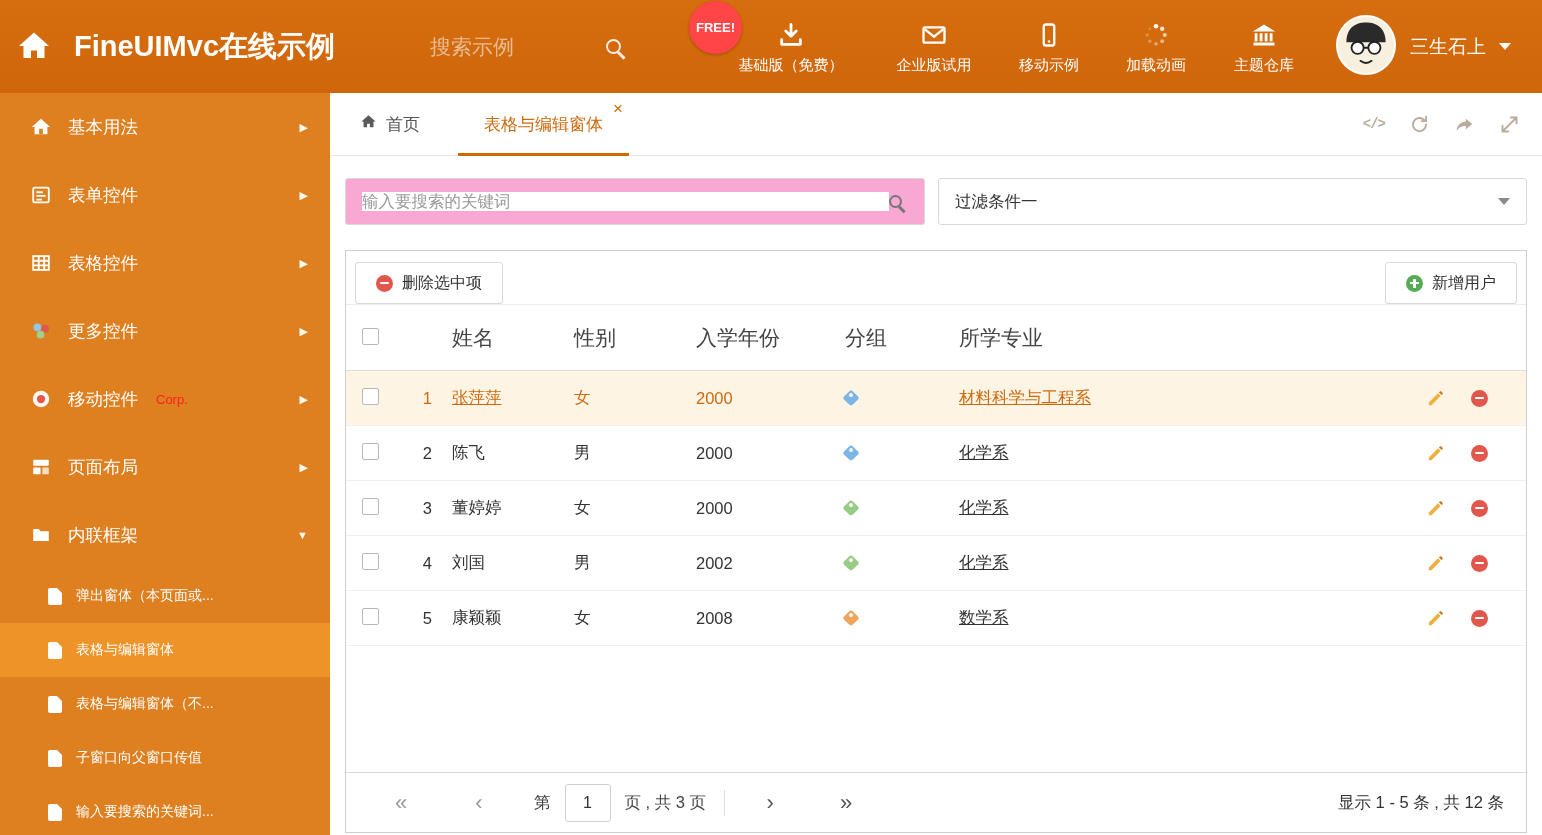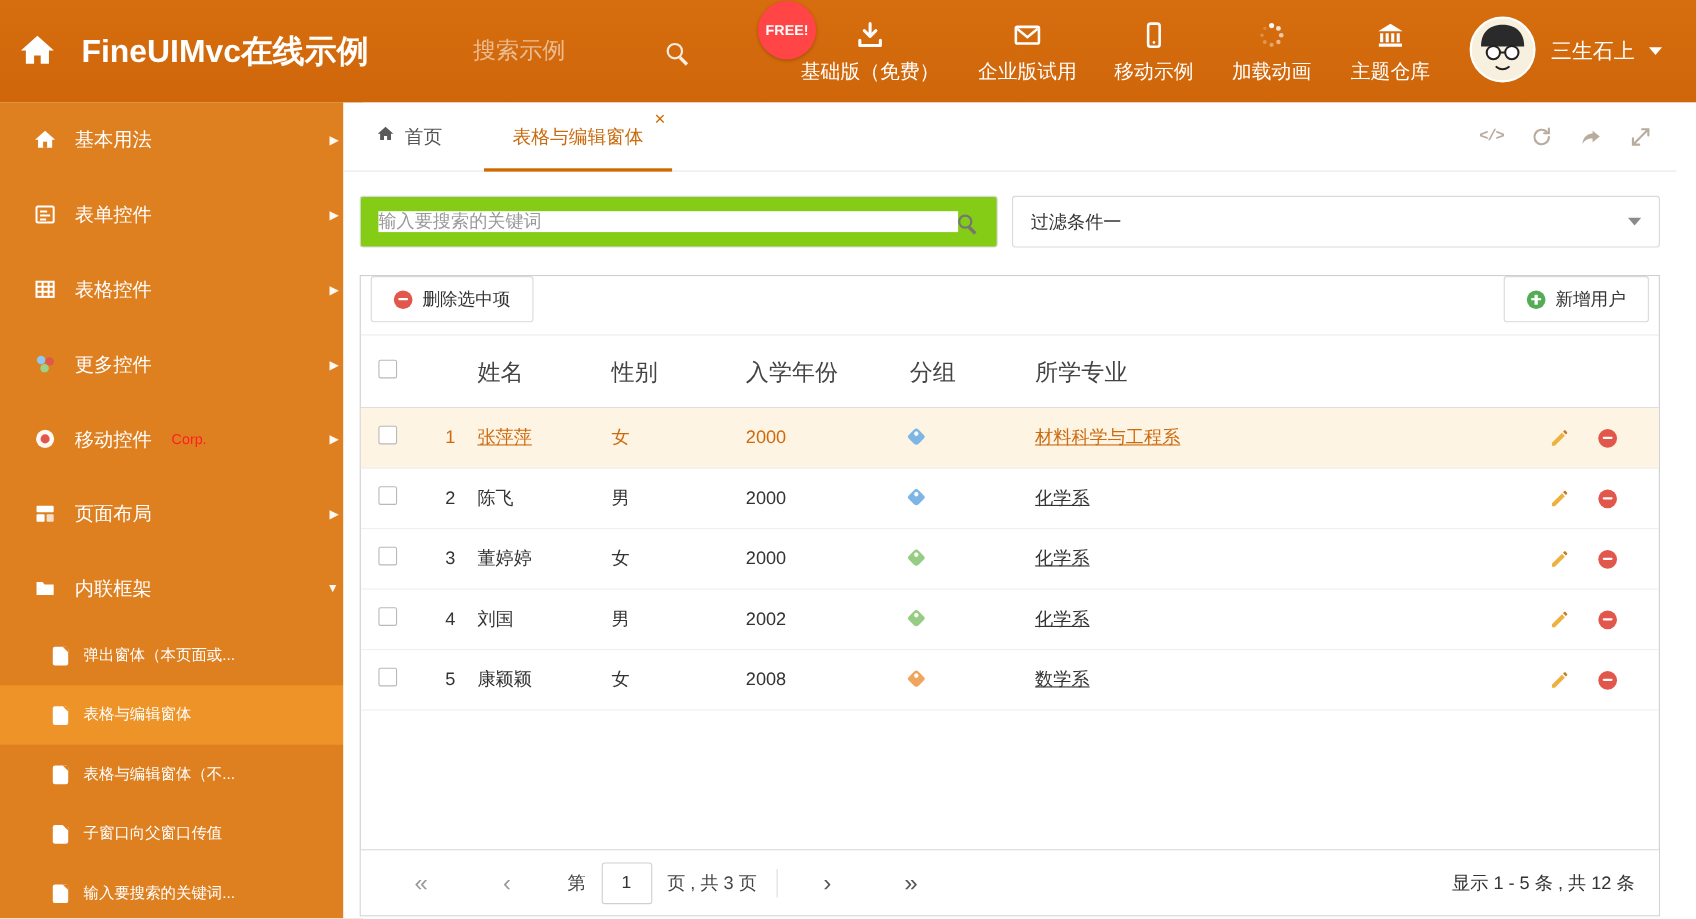--- a/index.html
+++ b/index.html
@@ -23,21 +23,21 @@
 .hmag { width:15px; height:15px; border:2.5px solid rgba(255,255,255,.88); border-radius:50%; position:relative; cursor:pointer; }
 .hmag::after { content:''; position:absolute; width:9px; height:2.5px; background:rgba(255,255,255,.88);
   transform:rotate(45deg); right:-7px; bottom:-4px; }
 .free-badge { position:absolute; left:689px; top:1px; width:53px; height:53px; border-radius:50%;
   background:#ff4545; color:#fff; font-weight:bold; font-size:13px;
   display:flex; align-items:center; justify-content:center; z-index:6; box-shadow:0 1px 3px rgba(0,0,0,.25); }
 .hnav { position:absolute; top:0; height:93px; display:flex; flex-direction:column;
   align-items:center; justify-content:center; gap:7px; color:#fff; cursor:pointer; }
 .hnav .hicon { height:30px; display:flex; align-items:flex-end; }
 .hnav .hicon svg { width:28px; height:28px; }
-.hnav .hlabel { font-size:18px; white-space:nowrap; }
+.hnav .hlabel { font-size:15px; white-space:nowrap; }
 .n1{left:725px;width:132px} .n2{left:875px;width:118px} .n3{left:995px;width:108px}
 .n4{left:1102px;width:108px} .n5{left:1209px;width:110px}
 .avatar { position:absolute; left:1336px; top:15px; width:60px; height:60px; border-radius:50%;
   border:2px solid #fff; background:#f8f2e4; overflow:hidden; cursor:pointer; }
 .avatar svg { width:100%; height:100%; }
 .hdr-user { position:absolute; left:1410px; top:0; height:93px; display:flex; align-items:center;
   color:#fff; font-size:19px; gap:13px; cursor:pointer; }
 .hdr-caret { width:0; height:0; border-left:6px solid transparent; border-right:6px solid transparent;
   border-top:7px solid #fff; }
 
@@ -51,53 +51,53 @@
 .schev { margin-left:auto; font-size:11px; color:rgba(255,255,255,.95); }
 .subitem { height:54px; display:flex; align-items:center; padding-left:48px; gap:14px;
   color:#fff; font-size:14px; cursor:pointer; }
 .subitem.active { background:#ee9327; }
 .ficon { width:14px; height:17px; background:#fff; border-radius:2px; position:relative; flex:0 0 14px; }
 .ficon::after { content:''; position:absolute; top:0; right:0; width:0; height:0;
   border-top:5px solid #de7f20; border-left:5px solid transparent; }
 .subitem.active .ficon::after { border-top-color:#ee9327; }
 
 
-main { position:absolute; left:312px; top:93px; width:1212px; height:742px; background:#fff; }
+main { position:absolute; left:330px; top:93px; width:1212px; height:742px; background:#fff; }
 .tabbar { position:absolute; top:0; left:0; right:0; height:63px; border-bottom:1px solid #e7e7e7;
   display:flex; align-items:stretch; padding-left:30px; }
 .tab { display:flex; align-items:center; gap:9px; font-size:17px; color:#555; cursor:pointer; position:relative; }
 .tab.home { margin-right:38px; }
 .tab.home svg { width:17px; height:17px; }
 .tab.active { color:#c96a0e; padding:0 26px; }
 .tab.active::after { content:''; position:absolute; left:0; right:0; bottom:-1px; height:3px; background:#cf6a00; }
 .tab-close { position:absolute; top:7px; right:6px; color:#cf6a00; font-size:17px; line-height:1; cursor:pointer; }
 .tab-tools { margin-left:auto; display:flex; align-items:center; gap:24px; padding-right:22px; color:#b9ab9d; }
 .tool { display:flex; align-items:center; justify-content:center; cursor:pointer; }
 .tool svg { width:21px; height:21px; }
 .tool.code { font-size:14px; font-weight:bold; letter-spacing:-1px;
   font-family:"Liberation Mono","DejaVu Sans Mono",monospace; }
 
 .filterbar { position:absolute; top:85px; left:15px; right:15px; height:47px; display:flex; gap:13px; }
 .searchbox { width:580px; height:47px; border:1px solid #d9d9d9; border-radius:3px;
-  display:flex; align-items:center; padding:0 16px; background:#84cc16; }
+  display:flex; align-items:center; padding:0 16px; background:#f9a8d4; }
 .searchbox input { flex:1; border:none; outline:none; font-size:16.5px; font-family:inherit; color:#333; }
 .searchbox input::placeholder { color:#9a9a9a; }
 .mag { width:13px; height:13px; border:2.5px solid #767676; border-radius:50%; position:relative;
   margin-right:6px; cursor:pointer; }
 .mag::after { content:''; position:absolute; width:8px; height:2.5px; background:#767676;
   transform:rotate(45deg); right:-6px; bottom:-4px; }
 .dropdown { flex:1; height:47px; border:1px solid #d9d9d9; border-radius:3px; display:flex;
   align-items:center; padding:0 16px; font-size:16.5px; color:#333; cursor:pointer; background:#fff; }
 .dd-caret { margin-left:auto; width:0; height:0; border-left:6px solid transparent;
   border-right:6px solid transparent; border-top:7px solid #8a8a8a; }
 
 
 .panel { position:absolute; top:157px; left:15px; right:15px; bottom:2px;
   border:1px solid #cfcfcf; background:#fff; }
-.gtoolbar { height:54px; display:flex; align-items:flex-start; padding:0 9px; border-bottom:1px solid #ececec; }
+.gtoolbar { height:54px; display:flex; align-items:flex-end; padding:0 9px; border-bottom:1px solid #ececec; }
 .gbtn { height:42px; background:#fff; border:1px solid #d9d9d9; border-radius:3px; display:flex;
   align-items:center; gap:9px; padding:0 20px; font-size:16px; color:#333; font-family:inherit; cursor:pointer; }
 .gbtn.right { margin-left:auto; }
 .icon-minus { width:17px; height:17px; border-radius:50%; background:#e2574c; position:relative; display:inline-block; }
 .icon-minus::after { content:''; position:absolute; left:4px; top:7px; width:9px; height:2.5px;
   background:#fff; border-radius:1px; }
 .icon-plus { width:17px; height:17px; border-radius:50%; background:#54ad54; position:relative; display:inline-block; }
 .icon-plus::after { content:''; position:absolute; left:4px; top:7px; width:9px; height:2.5px; background:#fff; }
 .icon-plus::before { content:''; position:absolute; left:7.2px; top:4px; width:2.5px; height:9px; background:#fff; }
 

